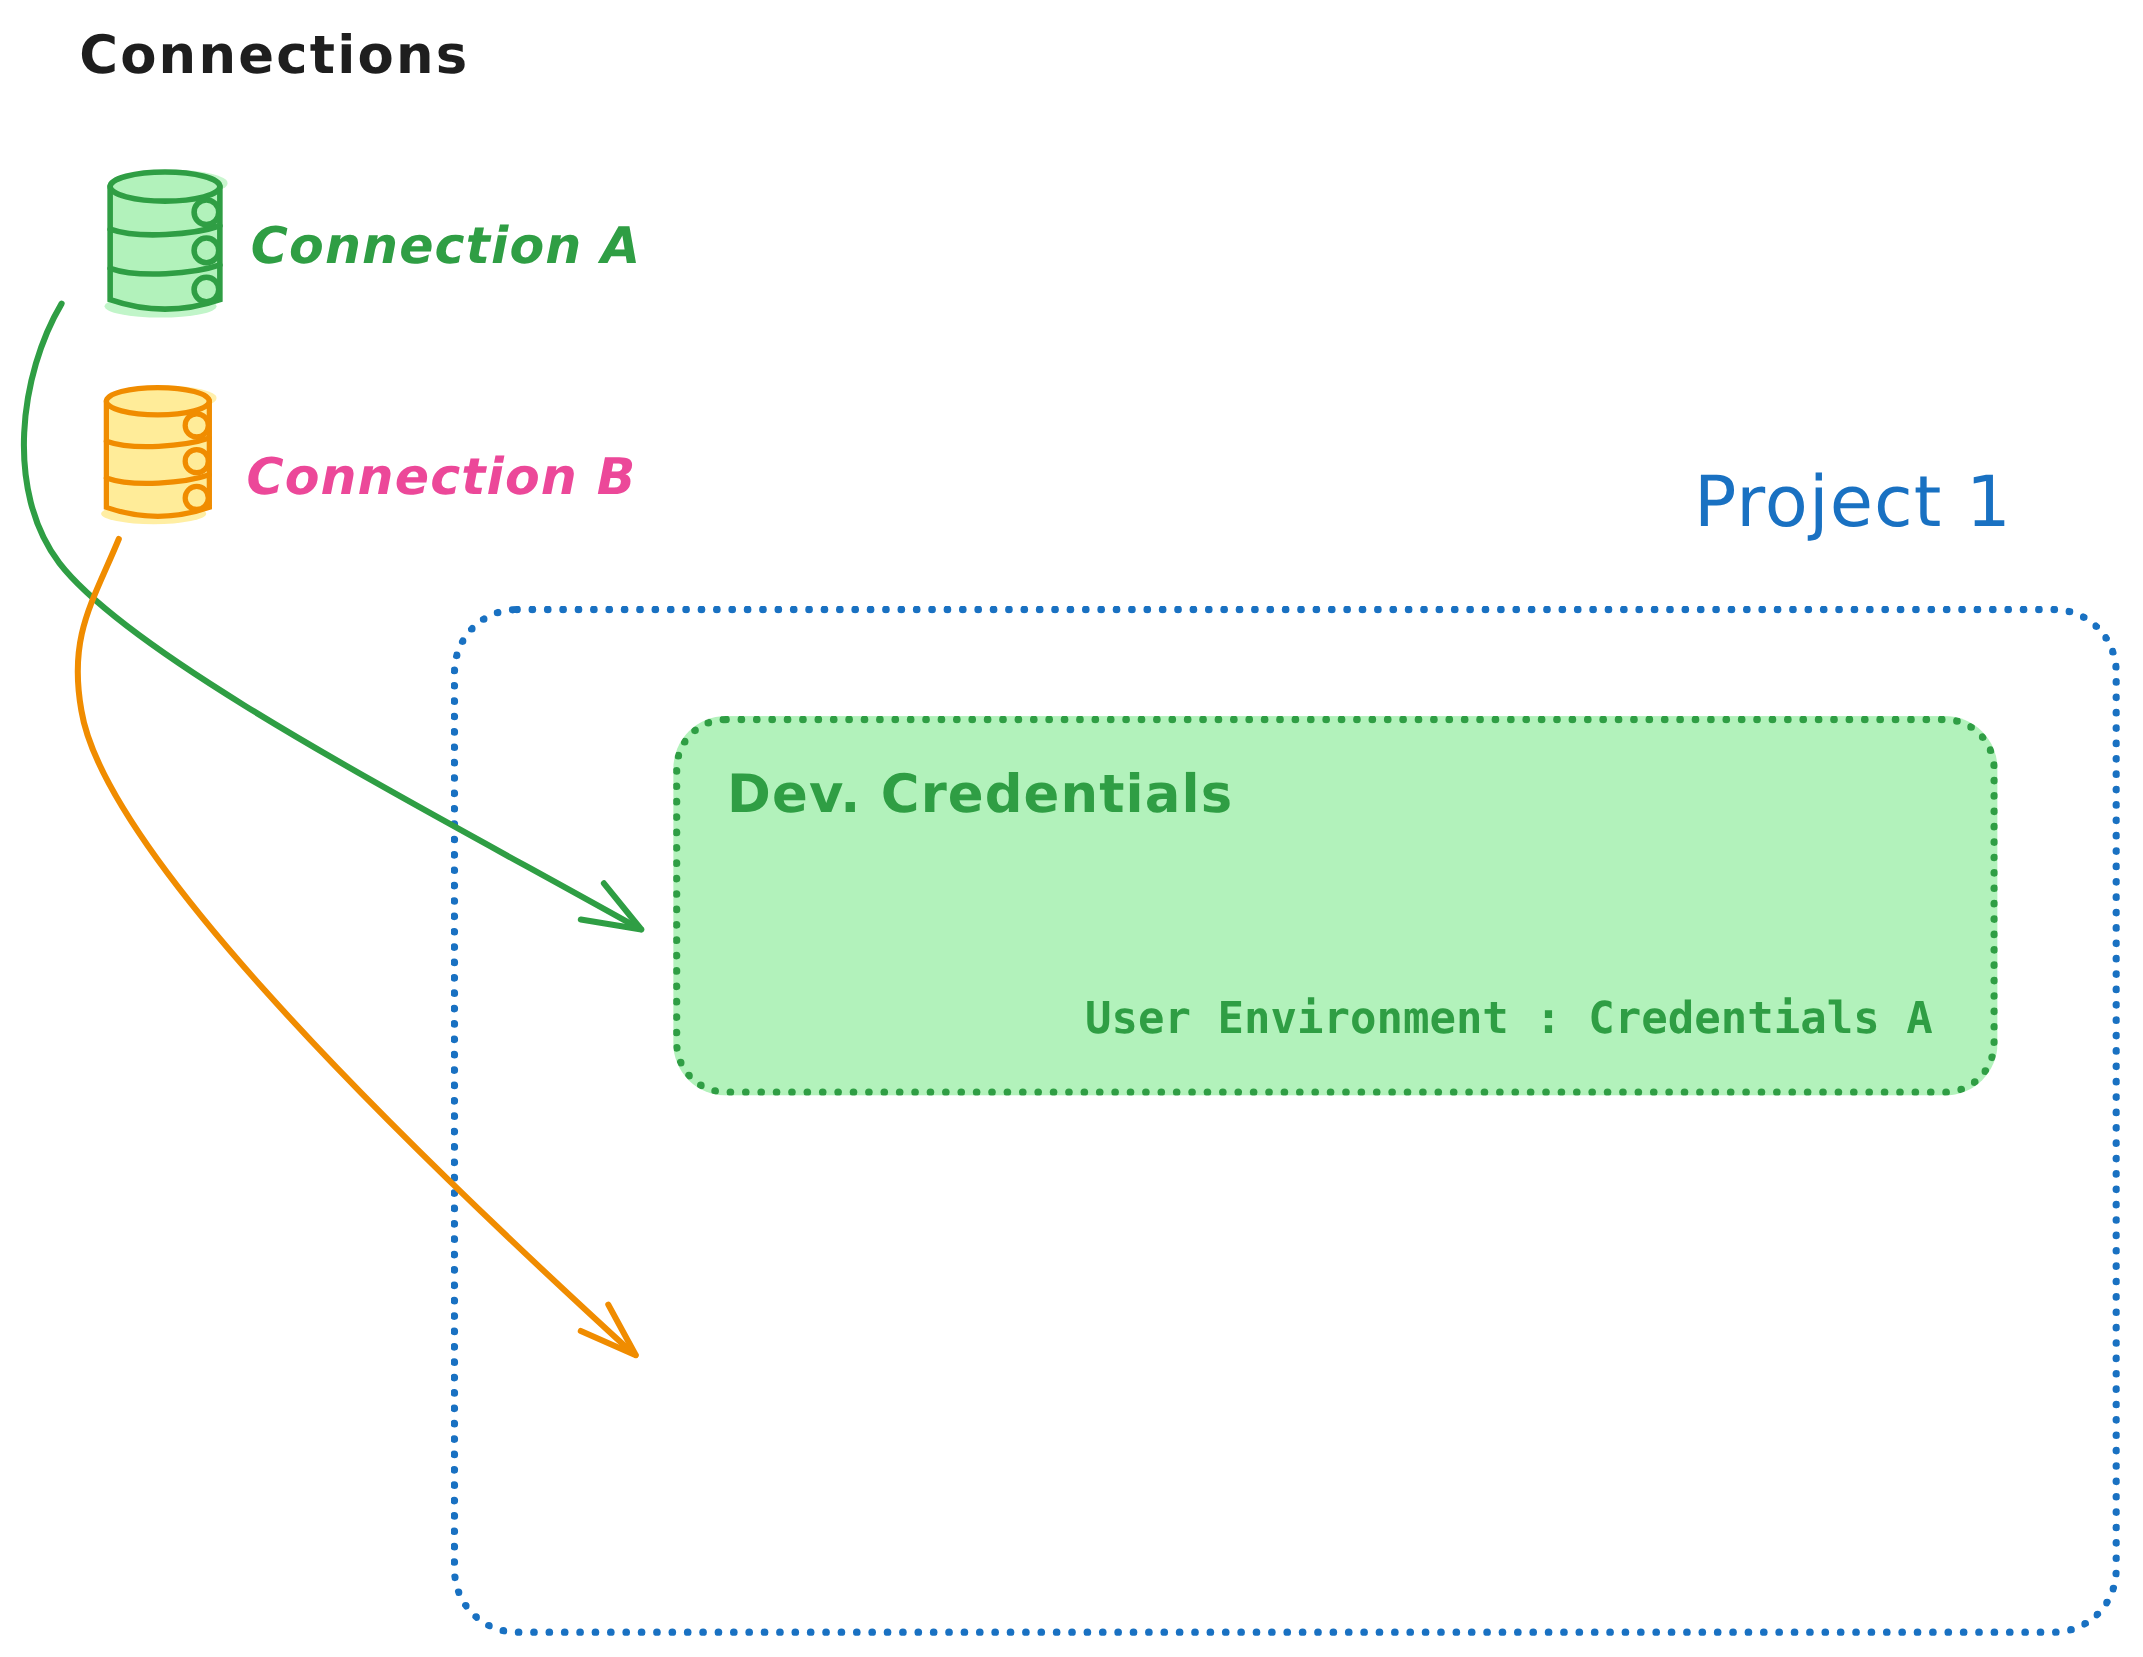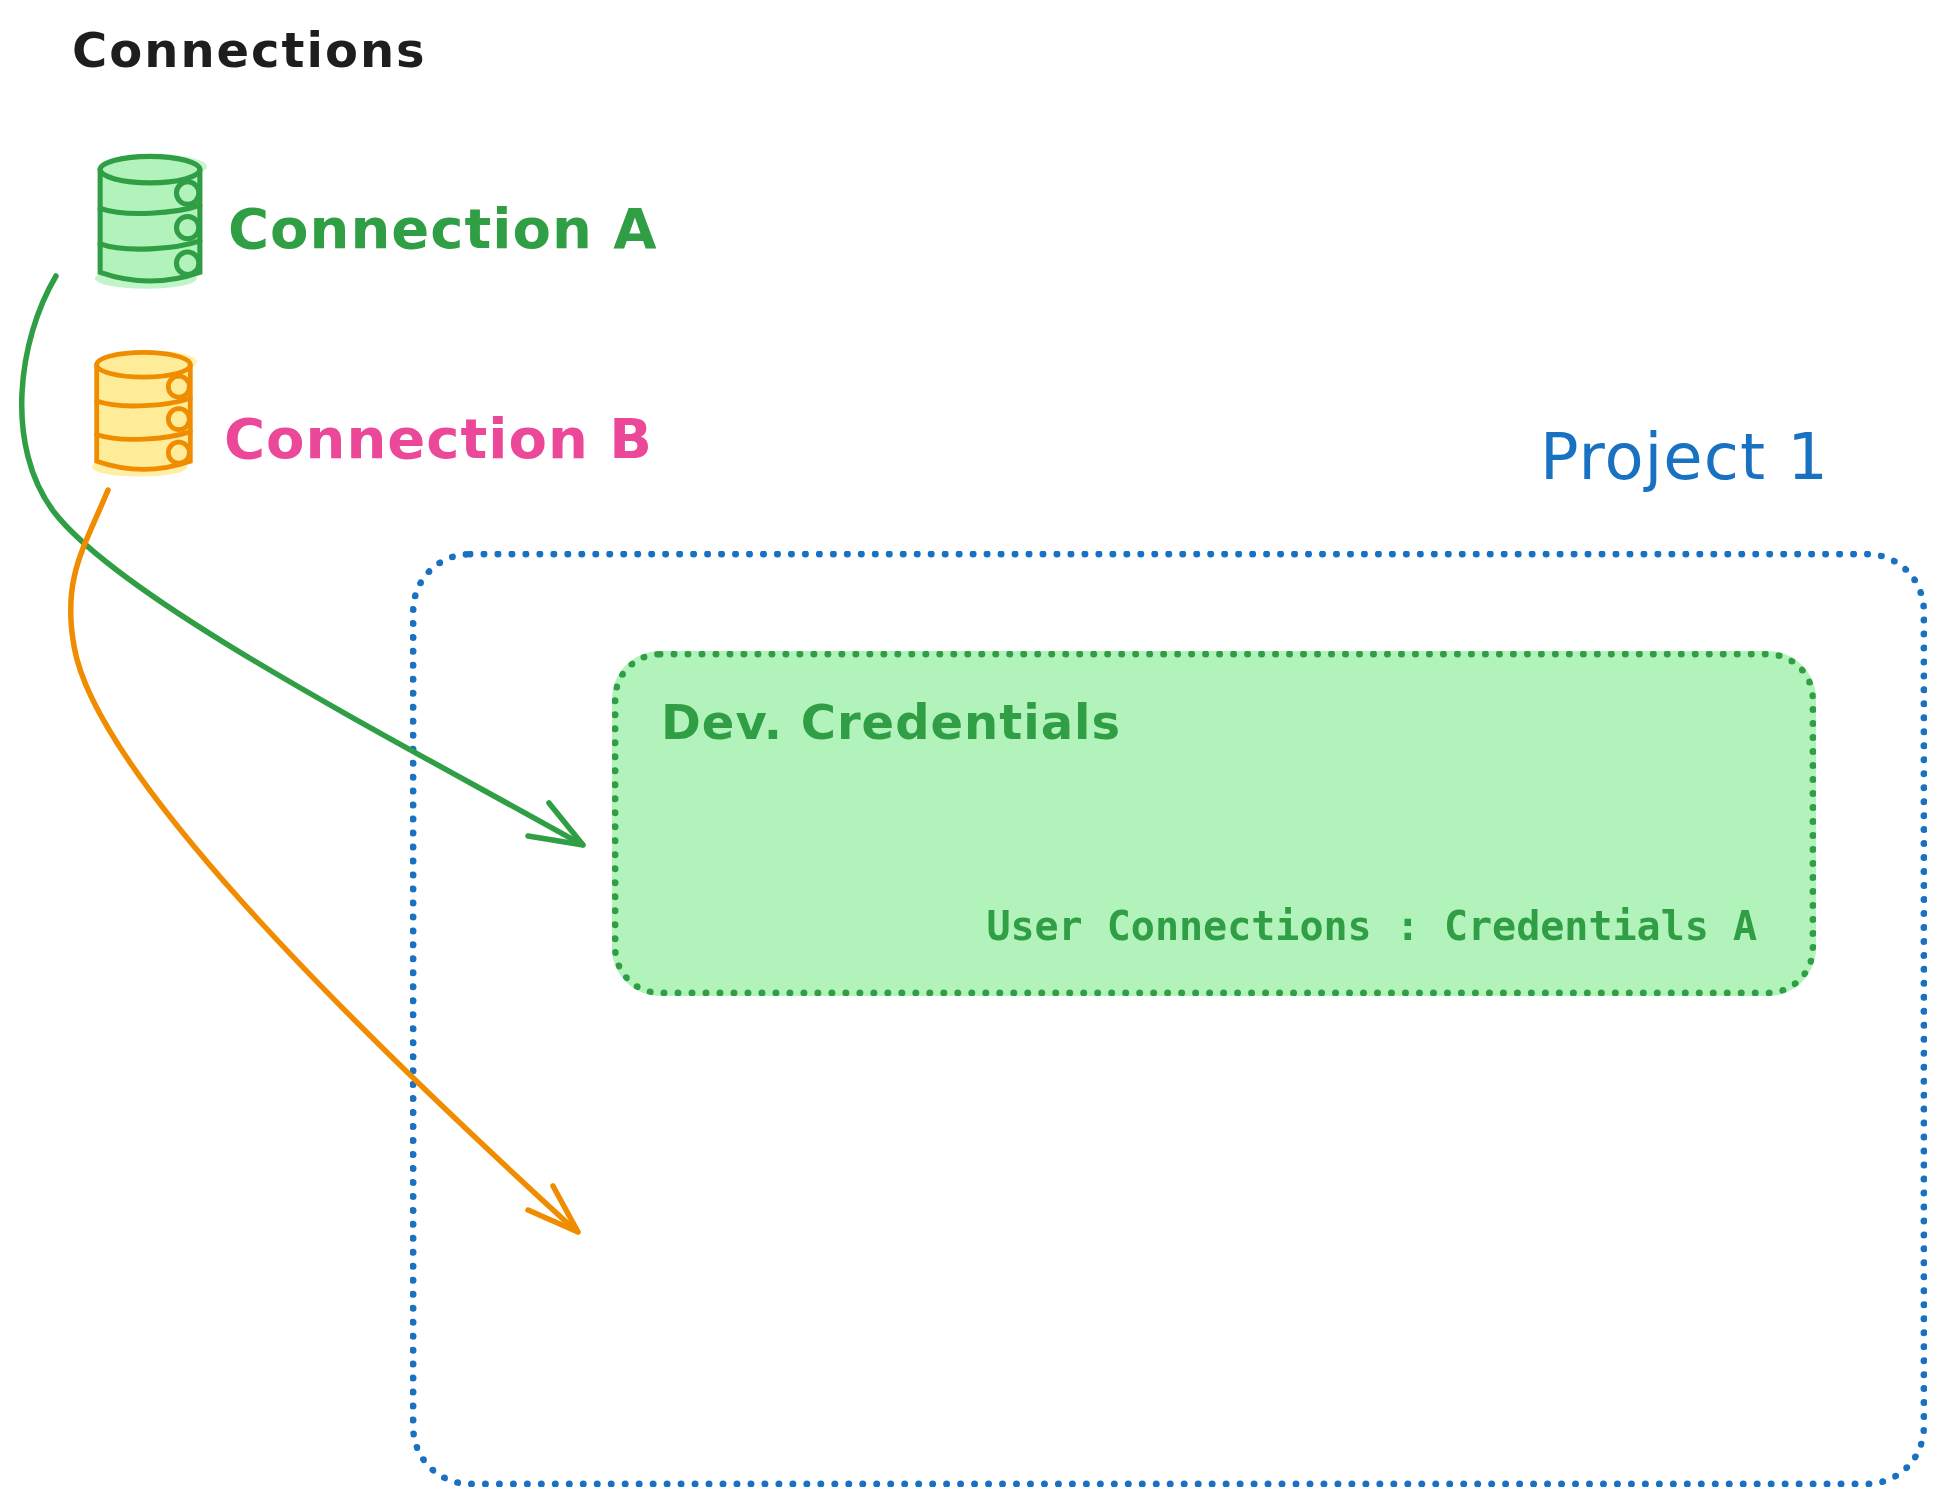--- a/index.html
+++ b/index.html
@@ -20,23 +20,24 @@
     font-size: 48px; font-weight: 700;
     letter-spacing: 2px;
     color: #1e1e1e;
     margin: 0;
   }
   .conn-a-icon { left: 93px; top: 152px; width: 114px; height: 138px; }
   .conn-b-icon { left: 90px; top: 348px; width: 107px; height: 130px; }
 
   .conn-label {
     position: absolute;
-    font-size: 56px; font-weight: 600;
+    font-size: 46px; font-weight: 600;
     letter-spacing: 1px;
     white-space: nowrap;
+    font-style: italic;
   }
   .conn-a-label { left: 228px; top: 196px; color: #2f9e44; }
   .conn-b-label { left: 224px; top: 406px; color: #ec4899; }
 
   .project-title {
     position: absolute;
     left: 1540px; top: 420px;
     font-size: 64px; font-weight: 400;
     letter-spacing: 1px;
     color: #1971c2;
@@ -132,21 +133,21 @@
     </g>
   </svg>
   <span class="conn-label conn-b-label hand">Connection B</span>
 
   <div class="project-title hand">Project 1</div>
 
   <div class="project-box">
 
     <div class="env-box env-dev">
       <div class="env-title green-text hand">Dev. Credentials</div>
-      <div class="env-creds green-text mono">User Connections : Credentials A</div>
+      <div class="env-creds green-text mono">User Environment : Credentials A</div>
     </div>
 
 
   </div>
 
   <svg class="overlay" viewBox="0 0 1948 1506">
     <g stroke="#2f9e44" stroke-width="5.5" fill="none" stroke-linecap="round" stroke-linejoin="round">
       <path d="M 56 276 C 18 340, 4 446, 54 512 C 122 600, 388 736, 579 843"></path>
       <path d="M 549 803 L 583 845 M 528 836 L 583 845"></path>
     </g>

